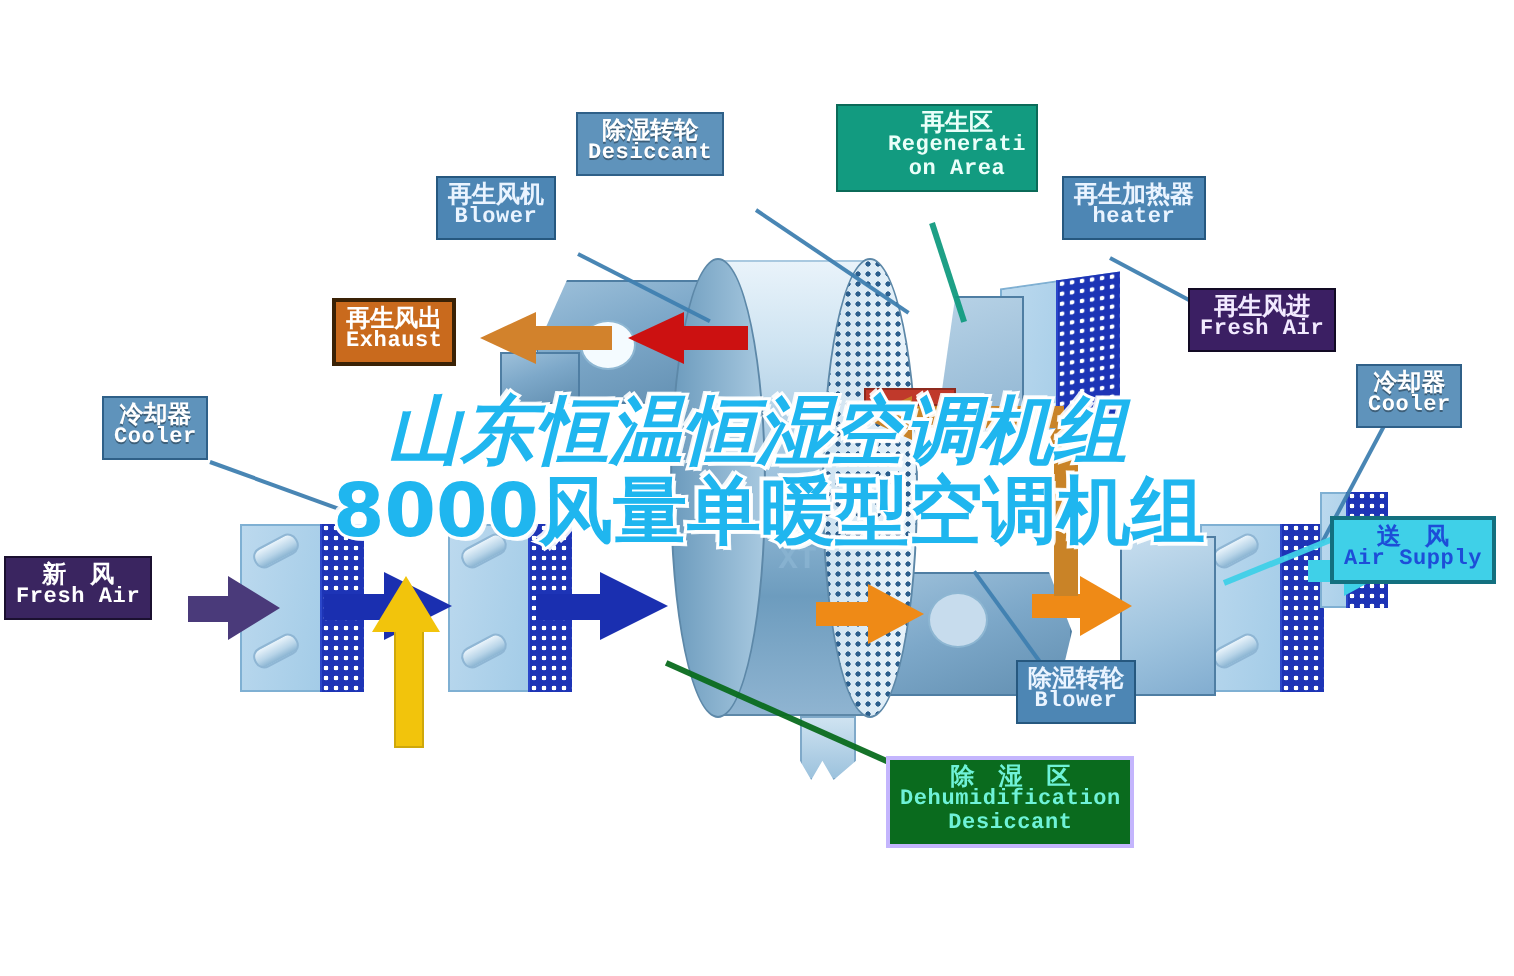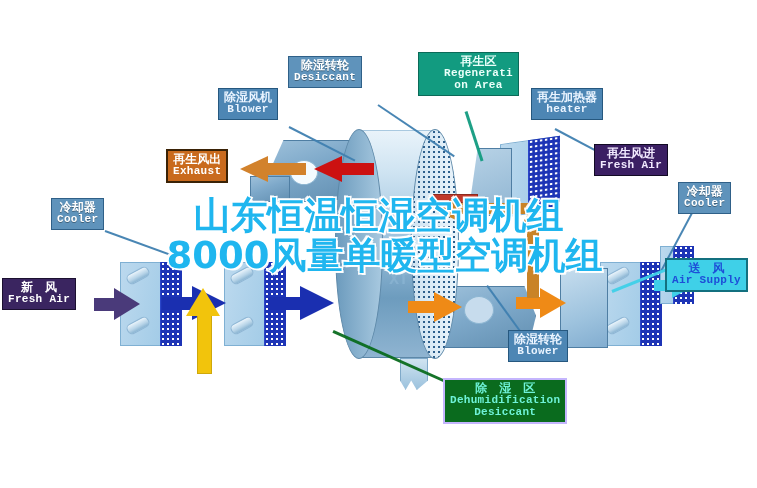--- a/index.html
+++ b/index.html
@@ -123,21 +123,21 @@
     line-height:40px;
     color:#1fb6ef;
     letter-spacing:0px;
     -webkit-text-stroke:3px #ffffff;
     paint-order:stroke fill;
     text-shadow:
        0 0 0 #fff,
        2px 2px 0 rgba(255,255,255,.9),
       -2px -2px 0 rgba(255,255,255,.9);
   }
-  #watermark .l1{padding-left:0px;}
+  #watermark .l1{padding-left:0px;font-style:italic;}
   #watermark .l2{padding-left:12px;}
   .wmline{position:relative;display:block;}
 </style>
 </head>
 <body>
 
 <div id="stage">
 
   <div class="leader" style="left:378px;top:104px;width:92px;transform:rotate(34deg);"></div>
   <div class="leader" style="left:289px;top:126px;width:74px;transform:rotate(27deg);"></div>
@@ -275,21 +275,21 @@
   </div>
 
   <div style="position:absolute;left:432px;top:194px;width:44px;height:7px;background:#c0392b;border:1px solid #8e2a1e;z-index:23;"></div>
 
   <div class="label t-steel" style="left:288px;top:56px;">
     <span class="cn">除湿转轮</span>
     <span class="en">Desiccant</span>
   </div>
 
   <div class="label t-steel2" style="left:218px;top:88px;">
-    <span class="cn">除湿风机</span>
+    <span class="cn">再生风机</span>
     <span class="en">Blower</span>
   </div>
 
   <div class="label t-teal" style="left:418px;top:52px;">
     <span class="cn">再生区</span>
     <span class="en">Regenerati</span>
     <span class="en">on Area</span>
   </div>
 
   <div class="label t-steel2" style="left:531px;top:88px;">

